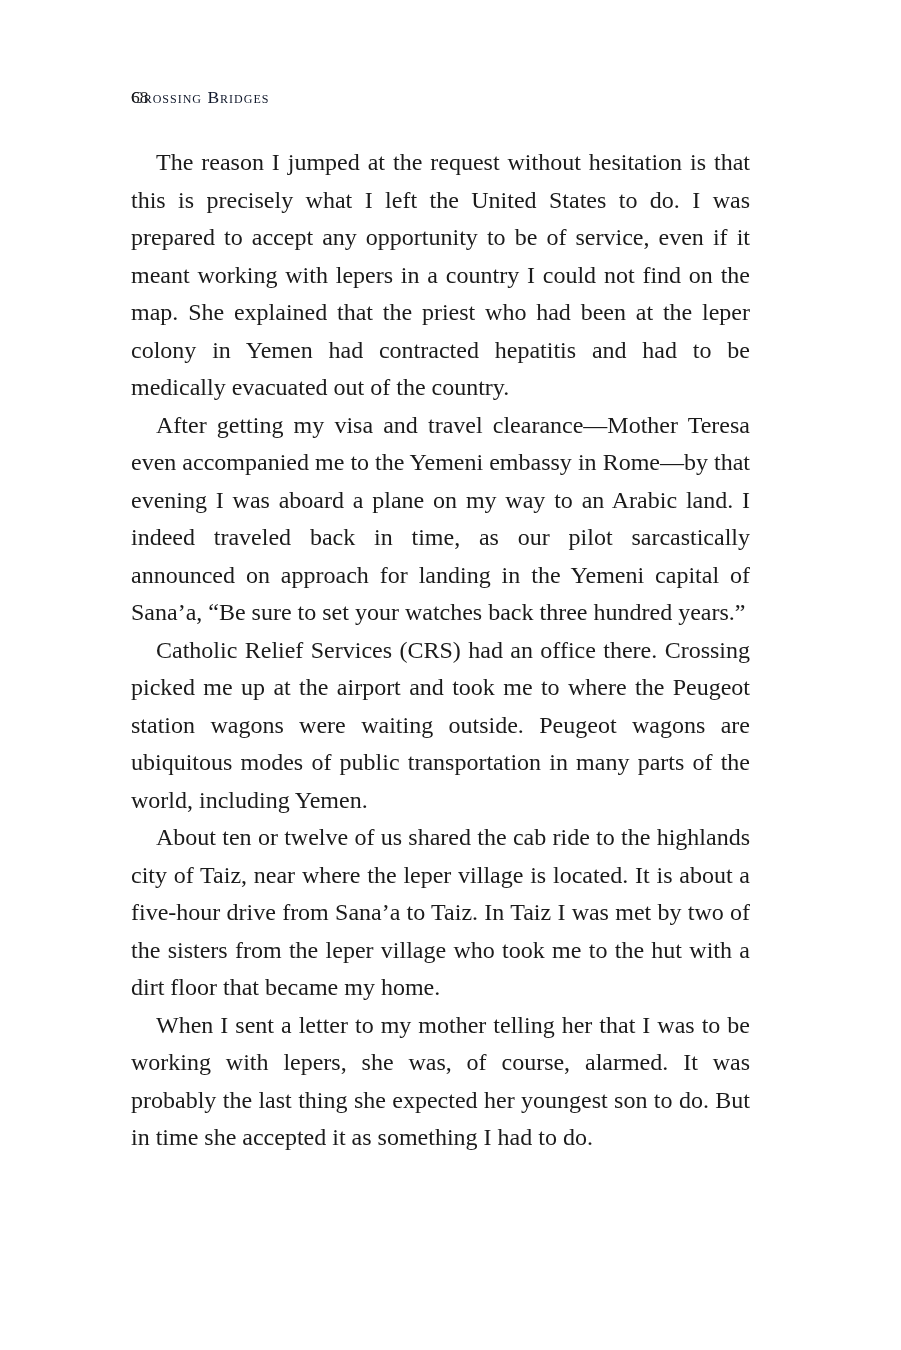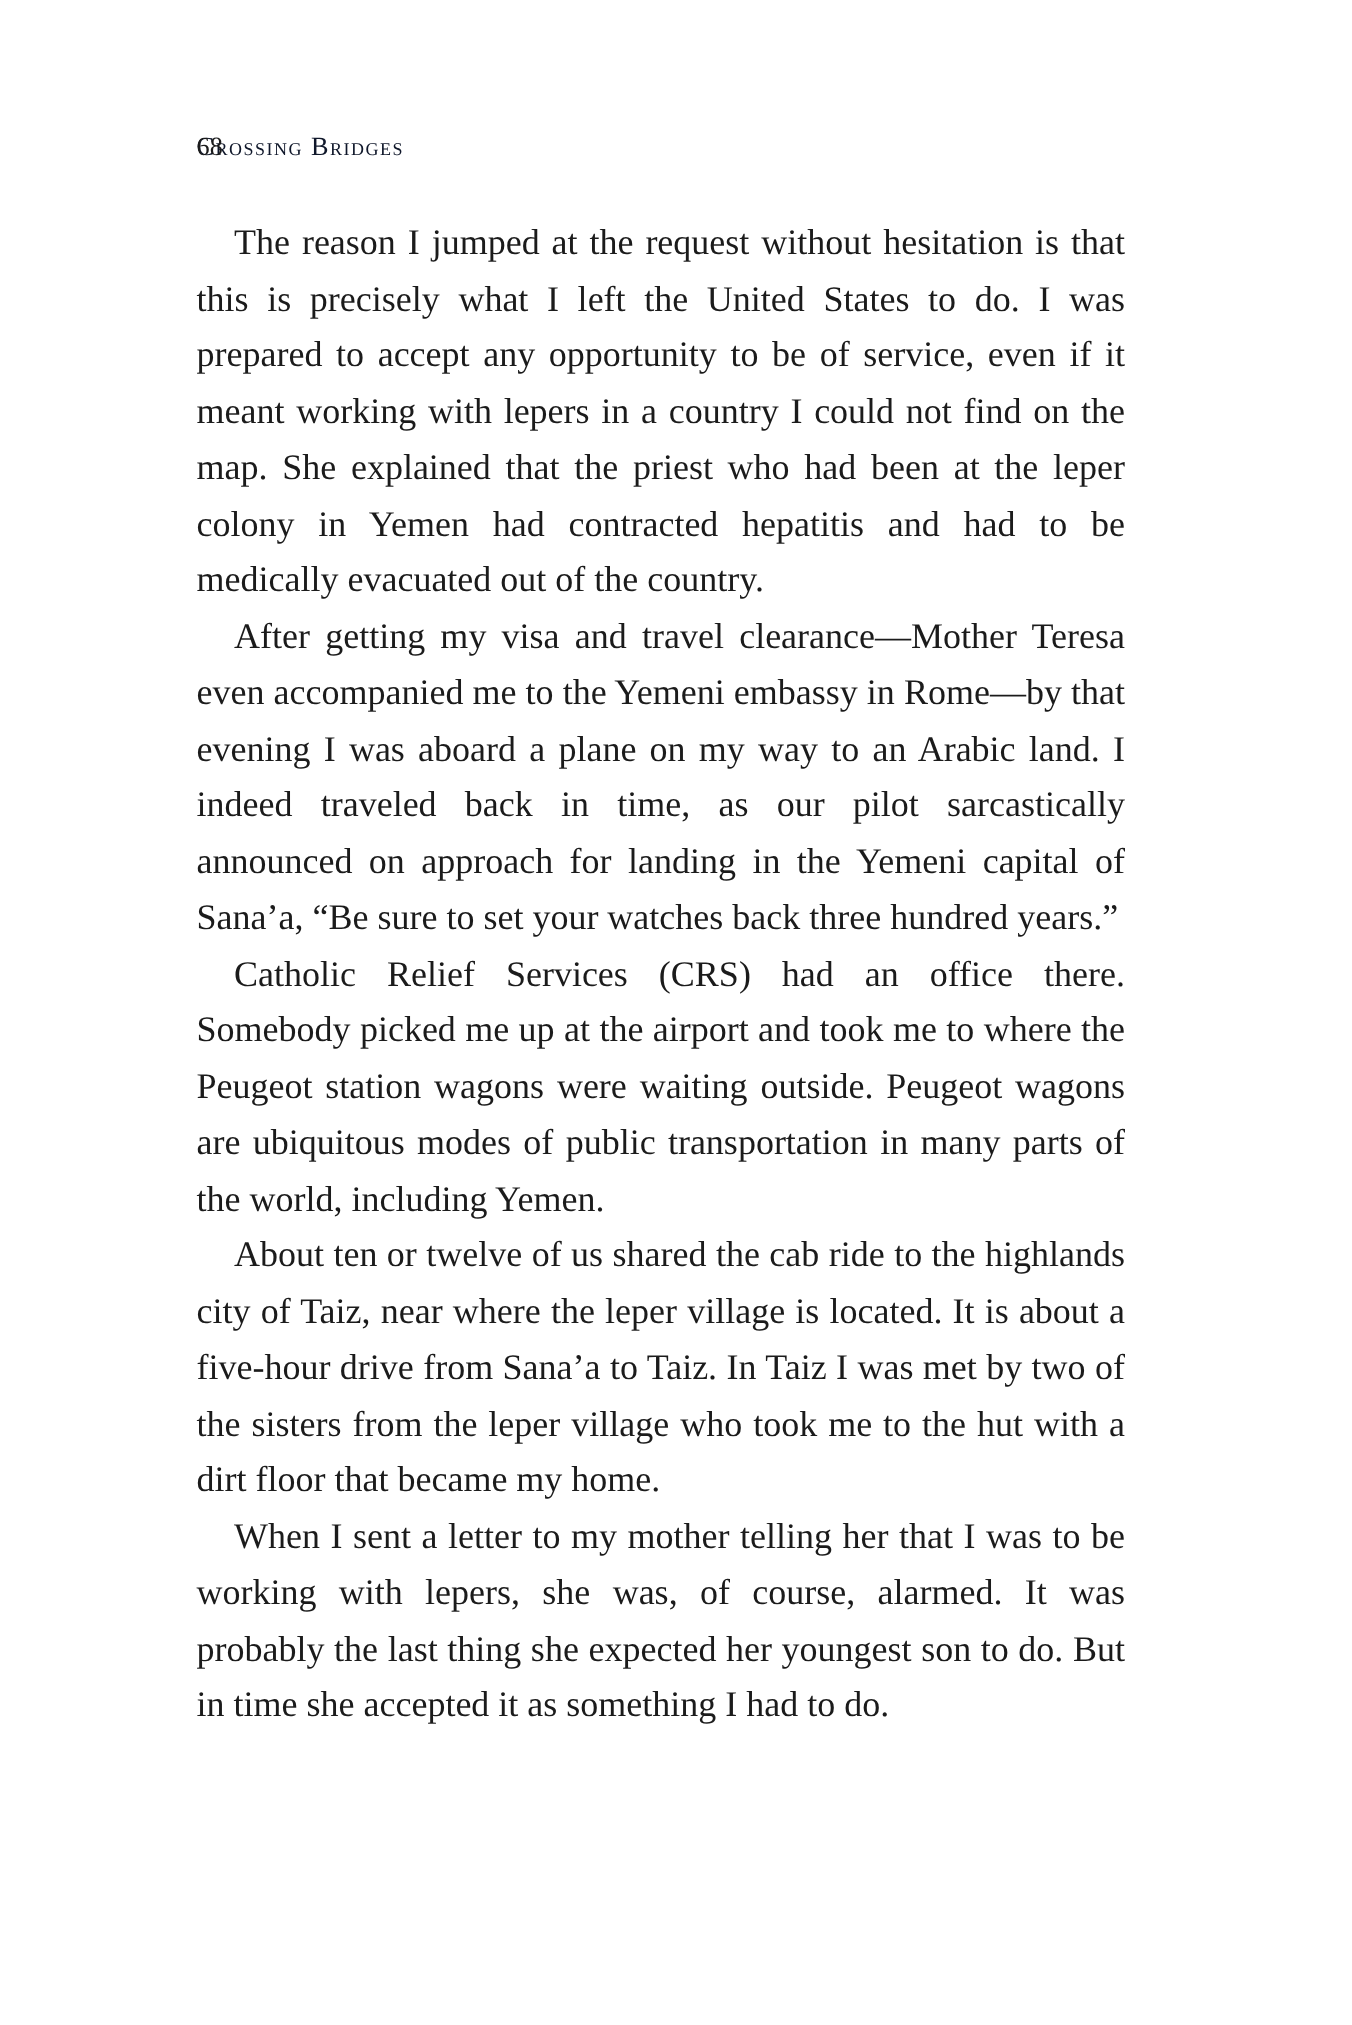--- a/index.html
+++ b/index.html
@@ -59,18 +59,18 @@
 <div class="page">
 
   <header class="page-header">
     <span class="page-number">68</span>
     <span class="running-title">Crossing Bridges</span>
   </header>
 
   <main class="body-text">
     <p>The reason I jumped at the request without hesitation is that this is precisely what I left the United States to do. I was prepared to accept any opportunity to be of service, even if it meant working with lepers in a country I could not find on the map. She explained that the priest who had been at the leper colony in Yemen had contracted hepatitis and had to be medically evacuated out of the country.</p>
     <p>After getting my visa and travel clearance—Mother Teresa even accompanied me to the Yemeni embassy in Rome—by that evening I was aboard a plane on my way to an Arabic land. I indeed traveled back in time, as our pilot sarcastically announced on approach for landing in the Yemeni capital of Sana’a, “Be sure to set your watches back three hundred years.”</p>
-    <p>Catholic Relief Services (CRS) had an office there. Somebody picked me up at the airport and took me to where the Peugeot station wagons were waiting outside. Peugeot wagons are ubiquitous modes of public transportation in many parts of the world, including Yemen.</p>
+    <p>Catholic Relief Services (CRS) had an office there. Crossing picked me up at the airport and took me to where the Peugeot station wagons were waiting outside. Peugeot wagons are ubiquitous modes of public transportation in many parts of the world, including Yemen.</p>
     <p>About ten or twelve of us shared the cab ride to the highlands city of Taiz, near where the leper village is located. It is about a five-hour drive from Sana’a to Taiz. In Taiz I was met by two of the sisters from the leper village who took me to the hut with a dirt floor that became my home.</p>
     <p>When I sent a letter to my mother telling her that I was to be working with lepers, she was, of course, alarmed. It was probably the last thing she expected her youngest son to do. But in time she accepted it as something I had to do.</p>
   </main>
 
 </div>
 
 </body></html>

